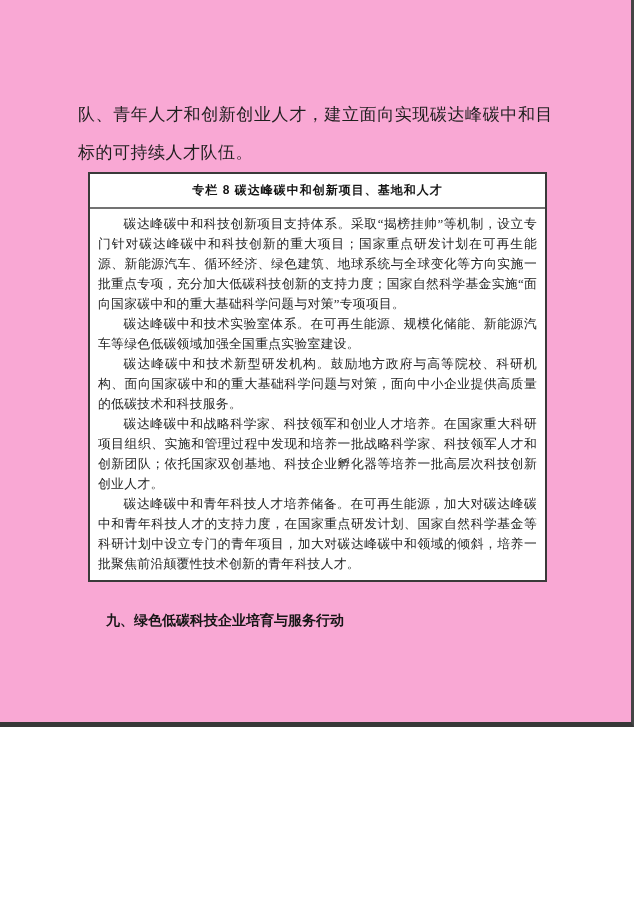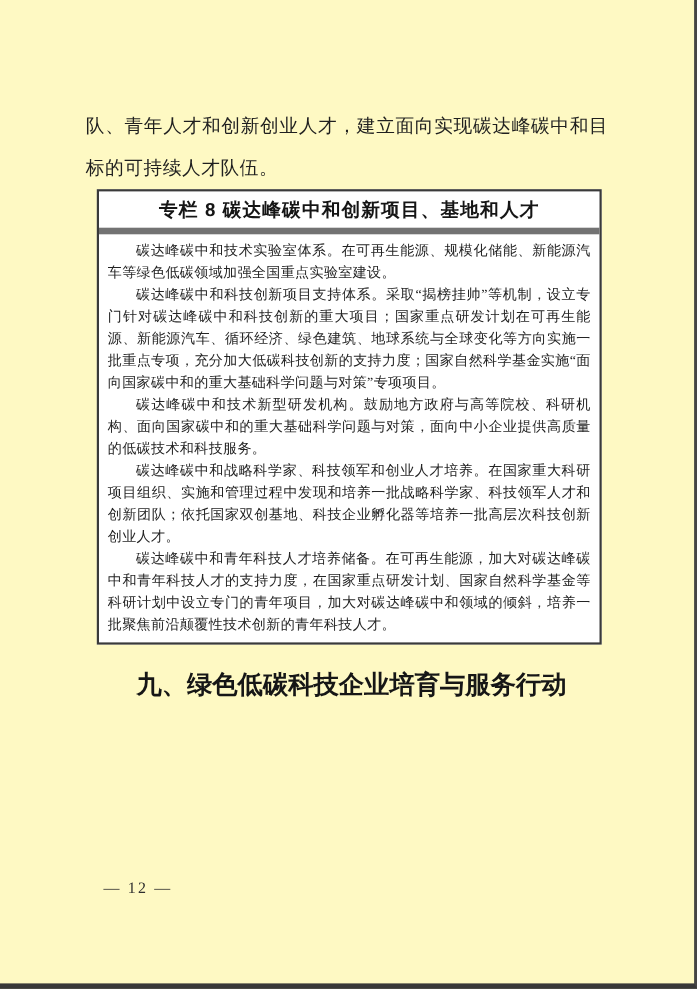--- a/index.html
+++ b/index.html
@@ -1,21 +1,21 @@
 <!DOCTYPE html>
 <html lang="zh"><head>
 <meta charset="utf-8">
 <style>
   html,body { margin:0; padding:0; background:#ffffff; }
   .page {
     position: relative;
     width: 634px;
-    height: 899px;
+    height: 727px;
     box-sizing: border-box;
-    background: #fef9c3;
+    background: #f9a8d4;
     border-right: 3px solid #454545;
     border-bottom: 5px solid #383838;
     padding: 96px 78px 0 78px;
     overflow: hidden;
     font-family: "Liberation Serif", "DejaVu Serif", serif;
     color: #1f1f1f;
   }
   .body-text {
     margin: 0;
     font-size: 17px;
@@ -29,45 +29,45 @@
   .column-box {
     margin: 0 6px 0 10px;
     border: 2px solid #3a3a3a;
     background: #ffffff;
   }
   .column-box-title {
     height: 33px;
     line-height: 33px;
     text-align: center;
     font-weight: bold;
-    font-size: 17px;
+    font-size: 12px;
     letter-spacing: 1px;
     color: #151515;
     font-family: "Liberation Sans", "DejaVu Sans", sans-serif;
-    border-bottom: 6px solid #737373;
+    border-bottom: 2px solid #737373;
   }
   .column-box-body { padding: 5px 8px 6px 8px; }
   .column-box-body p {
     margin: 0;
     font-size: 12.8px;
     line-height: 20px;
     text-align: justify;
     text-indent: 2em;
     letter-spacing: 0.3px;
     color: #242424;
   }
 
   .section-heading {
     margin: 24px 0 0 0;
-    font-size: 23px;
+    font-size: 14px;
     line-height: 28px;
     font-weight: bold;
     text-indent: 2em;
     color: #161616;
-    font-family: Liberation Mono, monospace;
+    font-family: Liberation Sans, sans-serif;
   }
   .section-paragraph {
     margin: 2px 0 0 0;
     font-size: 17px;
     line-height: 36.5px;
     text-align: justify;
     text-indent: 2em;
     letter-spacing: 0.5px;
   }
   .page-number {
@@ -82,22 +82,22 @@
 </head>
 <body>
 
 <div class="page">
 
   <p class="body-text no-indent">队、青年人才和创新创业人才，建立面向实现碳达峰碳中和目标的可持续人才队伍。</p>
 
   <div class="column-box">
     <div class="column-box-title">专栏 8  碳达峰碳中和创新项目、基地和人才</div>
     <div class="column-box-body">
+      <p>碳达峰碳中和科技创新项目支持体系。采取“揭榜挂帅”等机制，设立专门针对碳达峰碳中和科技创新的重大项目；国家重点研发计划在可再生能源、新能源汽车、循环经济、绿色建筑、地球系统与全球变化等方向实施一批重点专项，充分加大低碳科技创新的支持力度；国家自然科学基金实施“面向国家碳中和的重大基础科学问题与对策”专项项目。</p>
       <p>碳达峰碳中和技术实验室体系。在可再生能源、规模化储能、新能源汽车等绿色低碳领域加强全国重点实验室建设。</p>
-      <p>碳达峰碳中和科技创新项目支持体系。采取“揭榜挂帅”等机制，设立专门针对碳达峰碳中和科技创新的重大项目；国家重点研发计划在可再生能源、新能源汽车、循环经济、绿色建筑、地球系统与全球变化等方向实施一批重点专项，充分加大低碳科技创新的支持力度；国家自然科学基金实施“面向国家碳中和的重大基础科学问题与对策”专项项目。</p>
       <p>碳达峰碳中和技术新型研发机构。鼓励地方政府与高等院校、科研机构、面向国家碳中和的重大基础科学问题与对策，面向中小企业提供高质量的低碳技术和科技服务。</p>
       <p>碳达峰碳中和战略科学家、科技领军和创业人才培养。在国家重大科研项目组织、实施和管理过程中发现和培养一批战略科学家、科技领军人才和创新团队；依托国家双创基地、科技企业孵化器等培养一批高层次科技创新创业人才。</p>
       <p>碳达峰碳中和青年科技人才培养储备。在可再生能源，加大对碳达峰碳中和青年科技人才的支持力度，在国家重点研发计划、国家自然科学基金等科研计划中设立专门的青年项目，加大对碳达峰碳中和领域的倾斜，培养一批聚焦前沿颠覆性技术创新的青年科技人才。</p>
     </div>
   </div>
 
   <h2 class="section-heading">九、绿色低碳科技企业培育与服务行动</h2>
 
 
   <div class="page-number">—  12  —</div>

